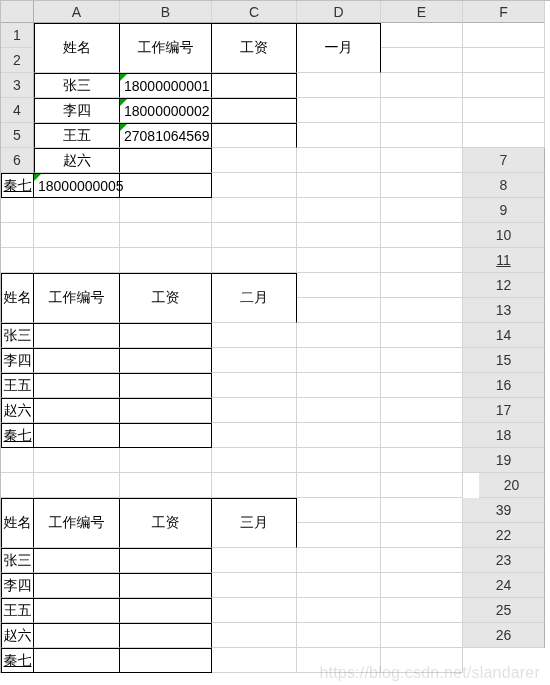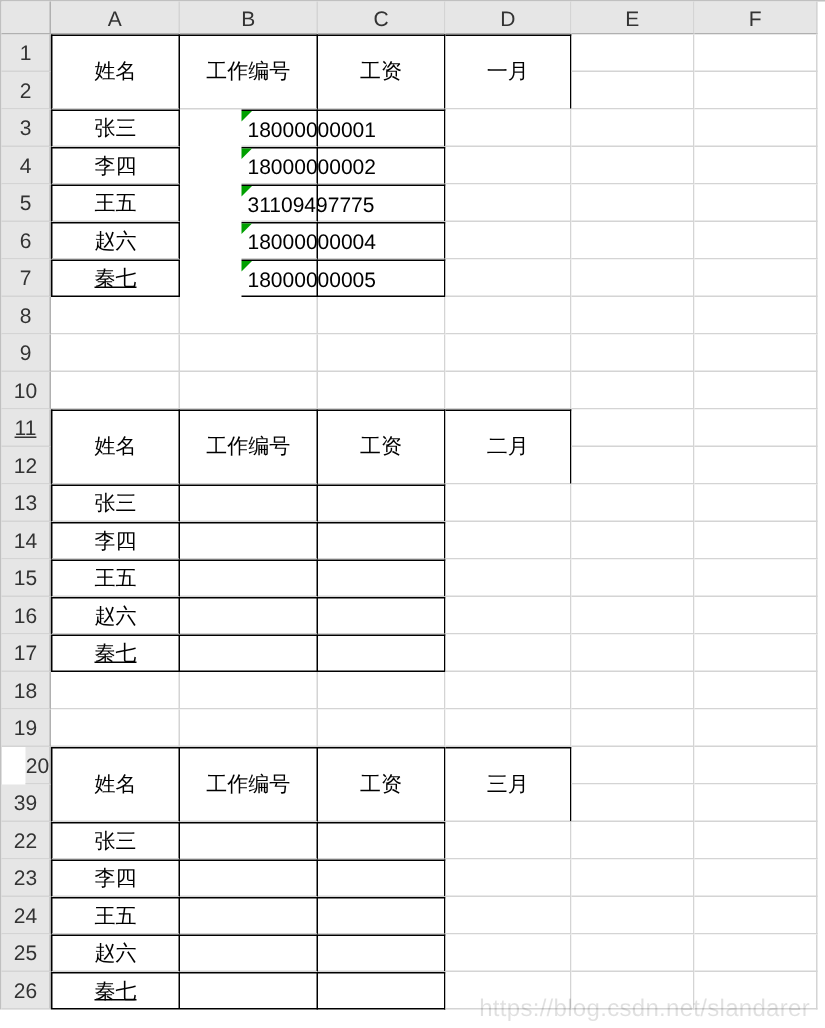--- a/index.html
+++ b/index.html
@@ -59,21 +59,21 @@
     overflow: visible;
     white-space: nowrap;
     position: relative;
     background: #fff;
   }
   .b-t { border-top: 1px solid #000 !important; }
   .b-b { border-bottom: 1px solid #000 !important; text-decoration: underline; }
   .b-l { border-left: 1px solid #000 !important; }
   .b-r { border-right: 1px solid #000 !important; }
   .center { justify-content: center; }
-  .overflow { z-index: 2; overflow: visible; margin-left: 41px; }
+  .overflow { z-index: 2; overflow: visible; }
   .overflow span { position: absolute; left: 4px; }
   .tri {
     position: absolute;
     top: 0; left: 0;
     width: 0; height: 0;
     border-top: 7px solid #00a000;
     border-right: 7px solid transparent;
   }
   .merged-v {
     height: 50px;
@@ -133,33 +133,29 @@
     </div>
   <div class="cell b-r b-t"></div>
   <div class="cell"></div>
   <div class="cell"></div>
   <div class="cell"></div>
 
   <div class="row-h">5</div>
   <div class="cell center b-l b-r b-t">王五</div>
   <div class="cell overflow b-r b-t">
       <div class="tri"></div>
-      <span>31109497775</span>
+      <span>27081064569</span>
     </div>
   <div class="cell b-r b-t"></div>
   <div class="cell"></div>
   <div class="cell"></div>
   <div class="cell"></div>
 
   <div class="row-h">6</div>
   <div class="cell center b-l b-r b-t">赵六</div>
-  <div class="cell overflow b-r b-t">
-      <div class="tri"></div>
-      <span>18000000004</span>
-    </div>
   <div class="cell b-r b-t"></div>
   <div class="cell"></div>
   <div class="cell"></div>
   <div class="cell"></div>
 
   <div class="row-h">7</div>
   <div class="cell center b-l b-r b-t b-b">秦七</div>
   <div class="cell overflow b-r b-t b-b">
       <div class="tri"></div>
       <span>18000000005</span>

